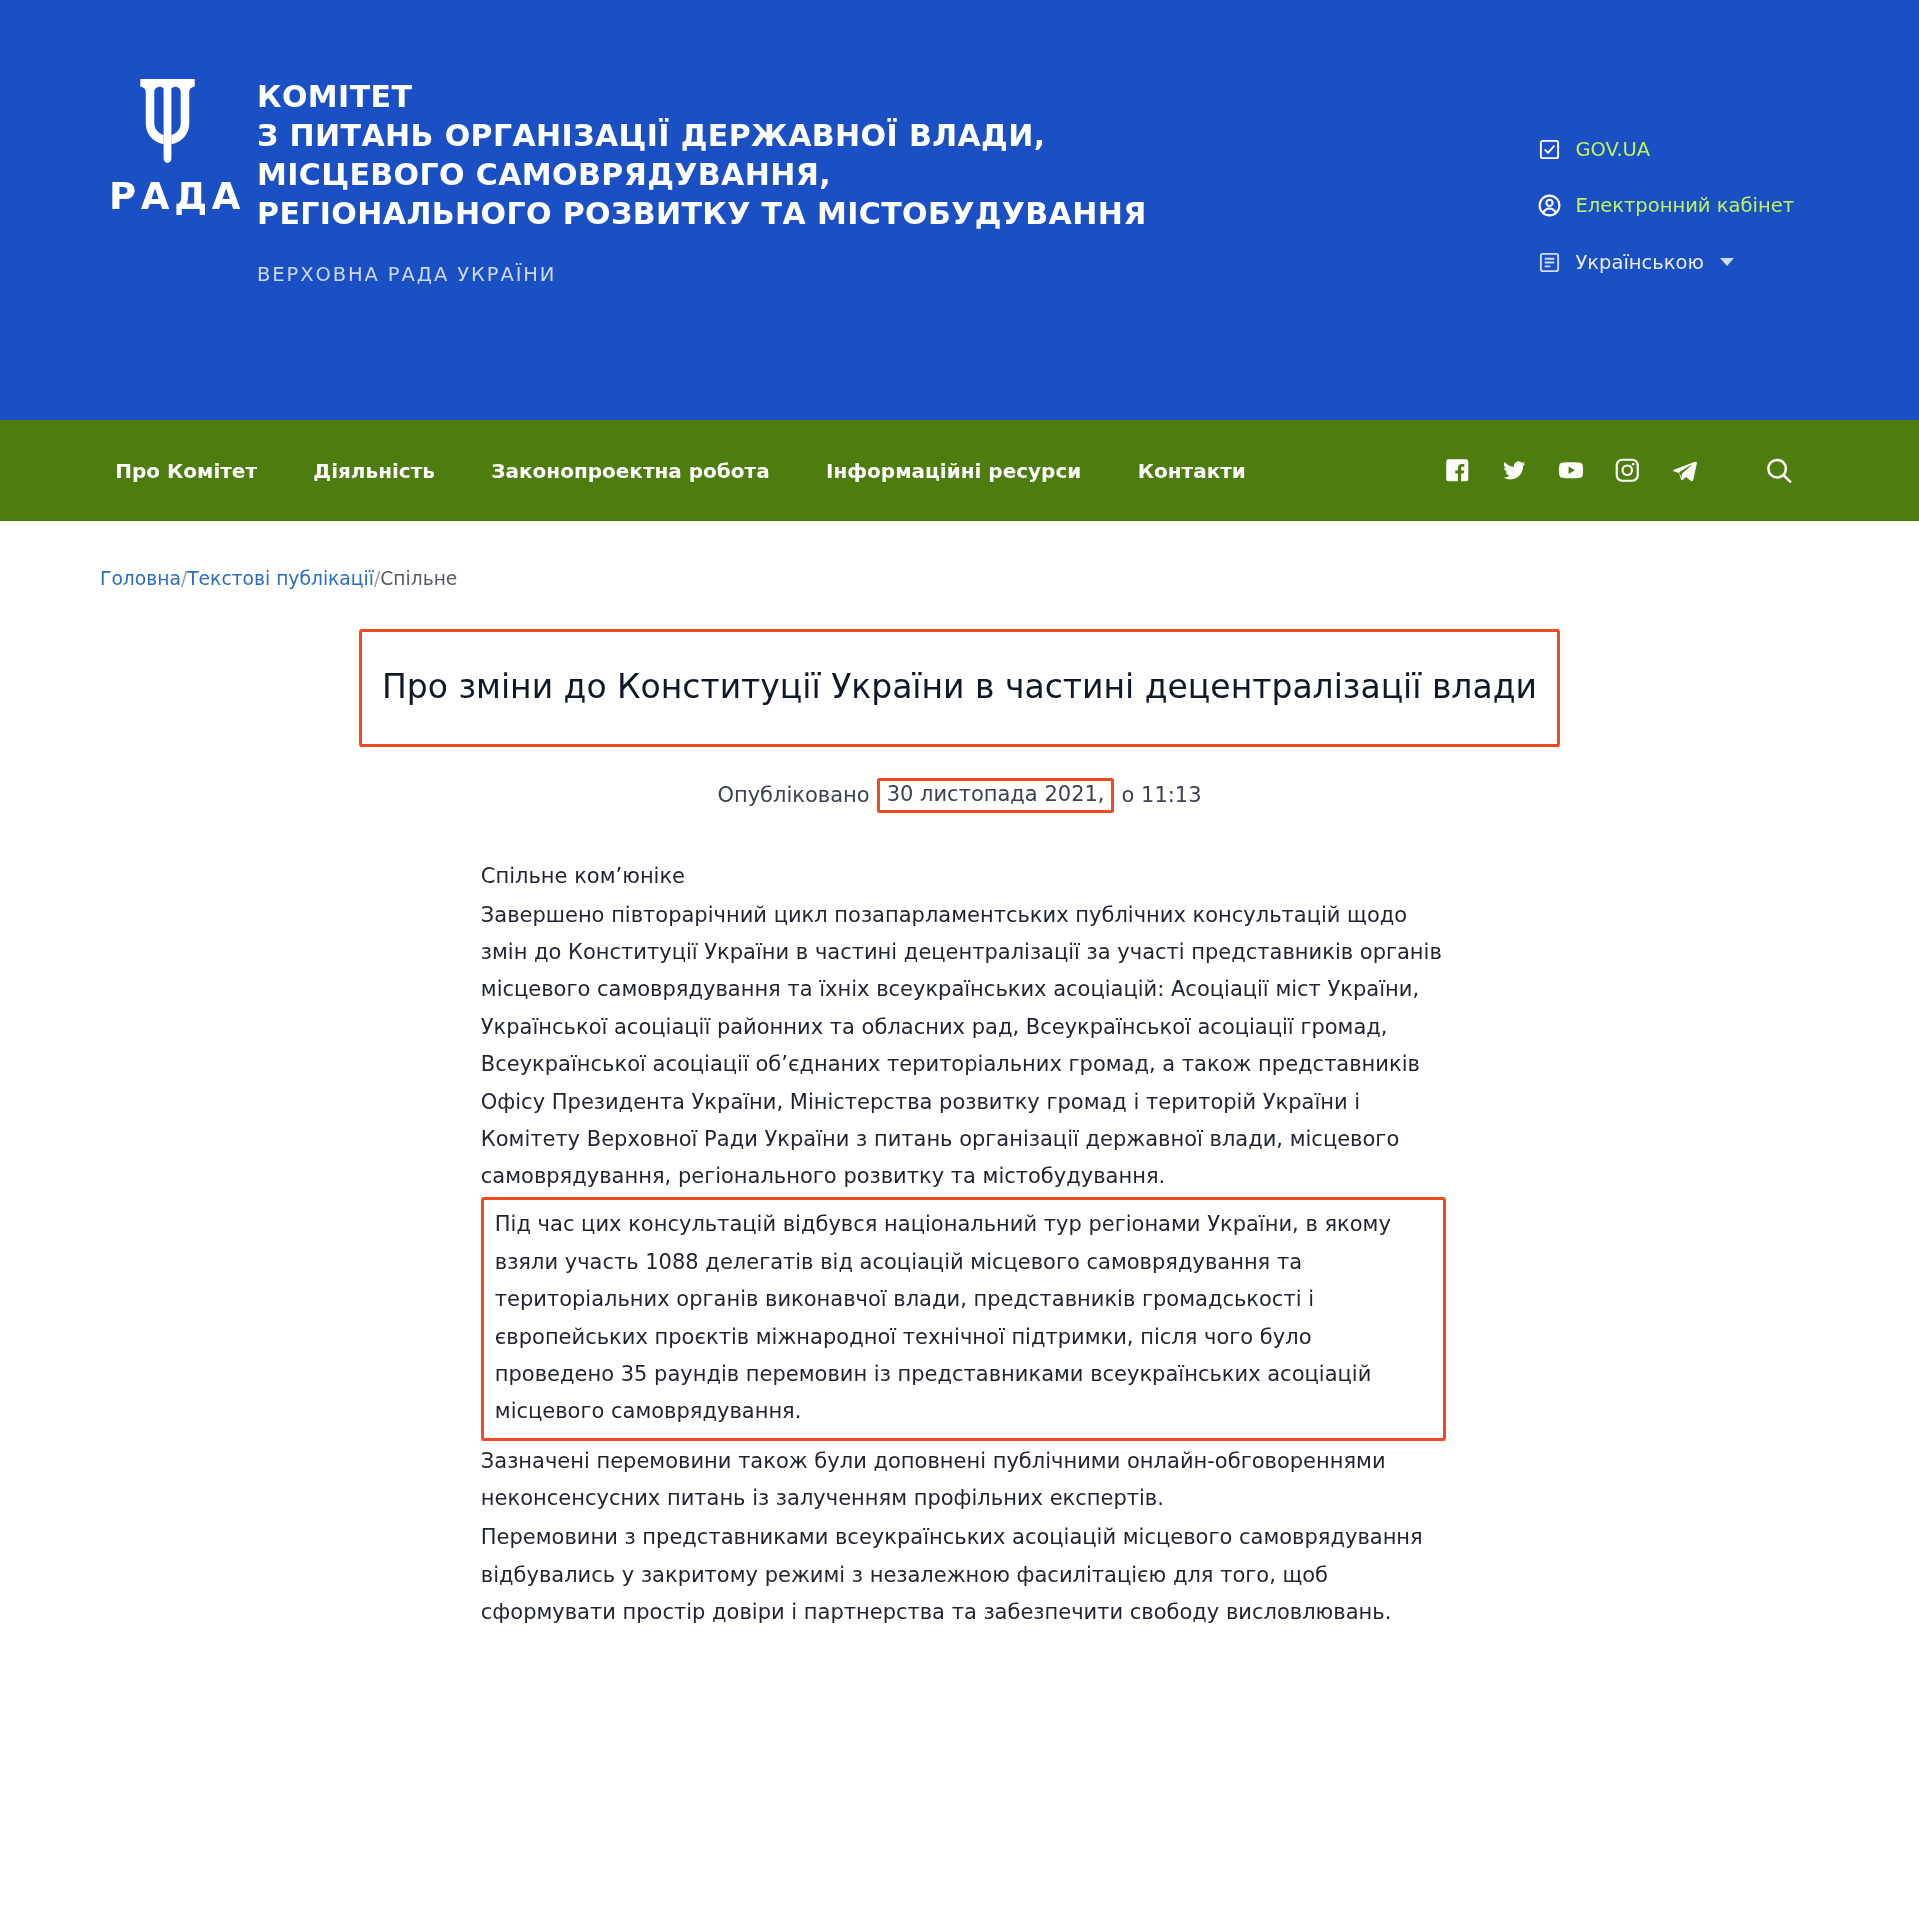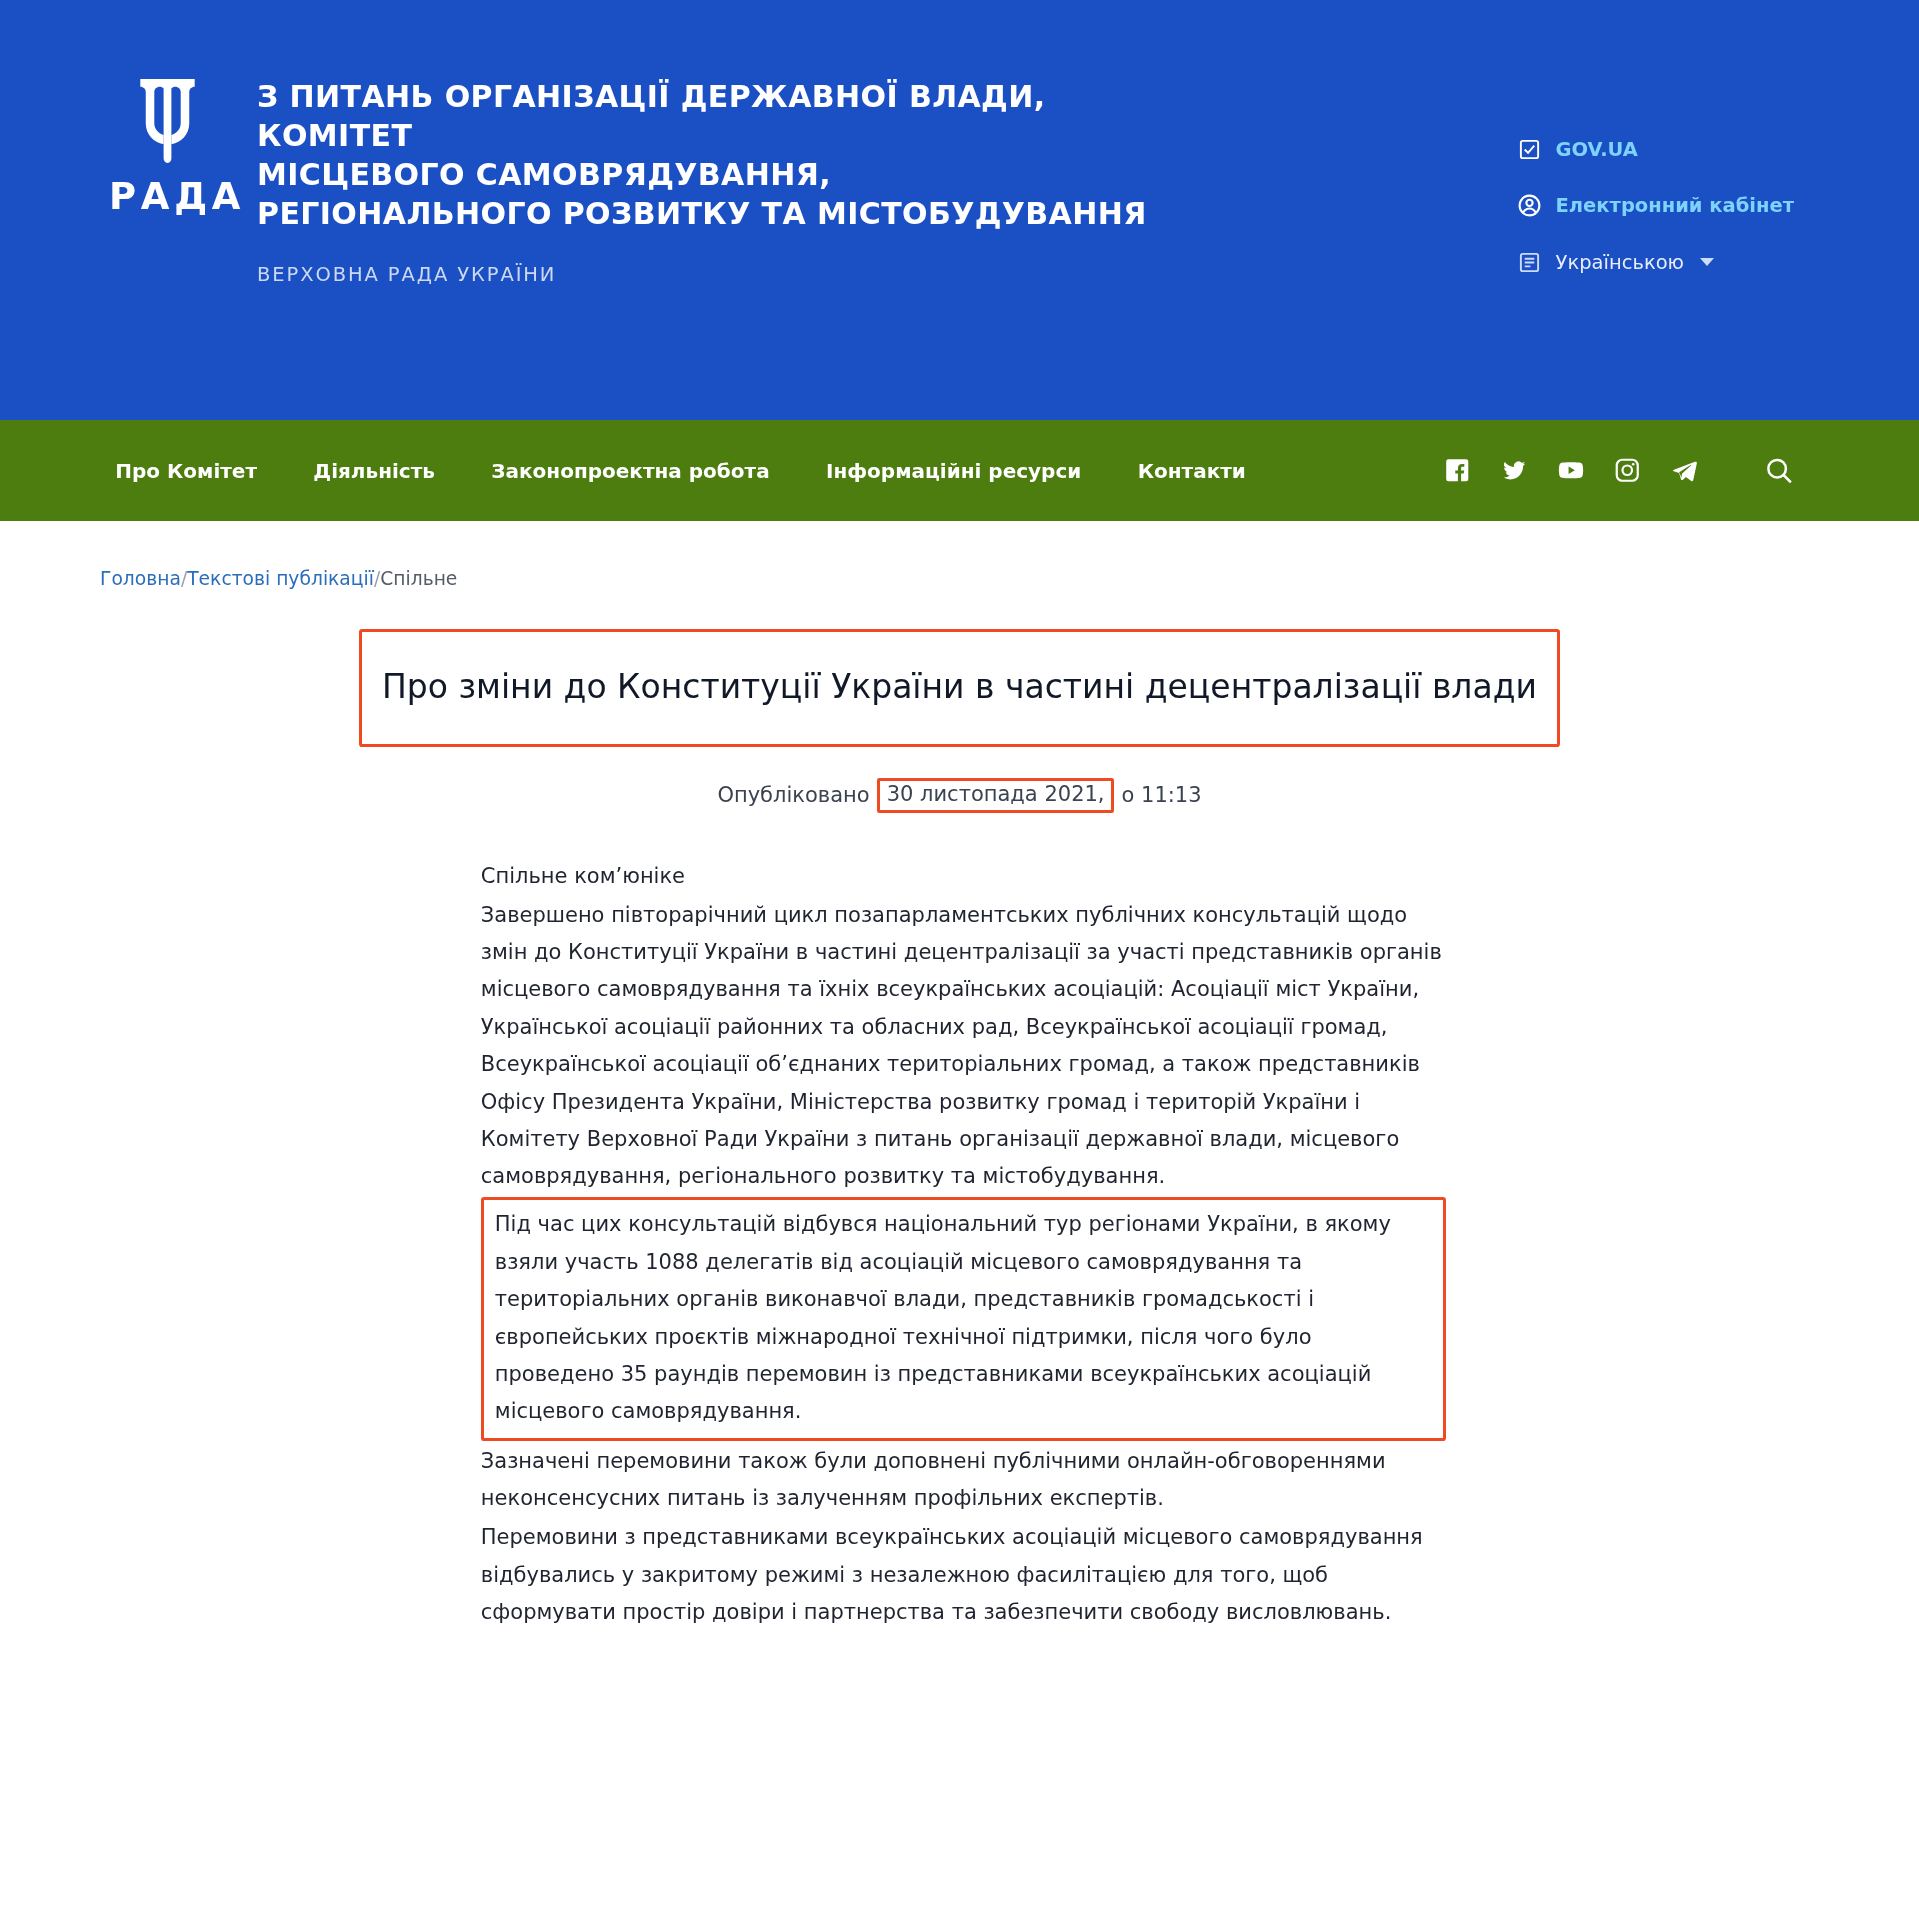--- a/index.html
+++ b/index.html
@@ -67,22 +67,22 @@
     position: absolute;
     right: 125px;
     top: 136px;
     color: #fff;
   }
   .hr-row {
     display: flex;
     align-items: center;
     margin-bottom: 30px;
     font-size: 19.5px;
-    font-weight: bold;
-    color: #7dd3fc;
+    font-weight: normal;
+    color: #bef264;
   }
   .hr-row .ic {
     width: 26.5px;
     height: 26.5px;
     margin-right: 12.5px;
     display: inline-flex;
     align-items: center;
     justify-content: center;
   }
   .hr-row.lang { font-weight: normal; color: #e7edfb; }
@@ -216,22 +216,22 @@
             <path d="M8 10 c4 0 7 3 7 7 l0 40 c0 14 10 25 23 27 l0 -12 c-7 -2 -12 -8 -12 -15 l0 -40 c0 -4 3 -7 7 -7 c4 0 7 3 7 7 l0 36 c0 4 2 7 5 8 l0 -60 c0 -4 -3 -8 -8 -8 l-22 0 c-4 0 -7 3 -7 7 l0 10 z" transform="translate(0,0)"></path>
             <path d="M78 10 c-4 0 -7 3 -7 7 l0 40 c0 14 -10 25 -23 27 l0 -12 c7 -2 12 -8 12 -15 l0 -40 c0 -4 -3 -7 -7 -7 c-4 0 -7 3 -7 7 l0 36 c0 4 -2 7 -5 8 l0 -60 c0 -4 3 -8 8 -8 l22 0 c4 0 7 3 7 7 l0 10 z"></path>
           </g>
         </svg>
       </span>
       <div class="emblem-label">РАДА</div>
     </div>
 
     <div class="titles">
       <div class="committee-title">
+        <div>КОМІТЕТ</div>
         <div>З ПИТАНЬ ОРГАНІЗАЦІЇ ДЕРЖАВНОЇ ВЛАДИ,</div>
-        <div>КОМІТЕТ</div>
         <div>МІСЦЕВОГО САМОВРЯДУВАННЯ,</div>
         <div>РЕГІОНАЛЬНОГО РОЗВИТКУ ТА МІСТОБУДУВАННЯ</div>
       </div>
       <div class="committee-sub">ВЕРХОВНА РАДА УКРАЇНИ</div>
     </div>
 
     <div class="header-right">
       <div class="hr-row">
         <span class="ic">
           <svg width="23" height="23" viewBox="0 0 24 24" fill="none" stroke="#ffffff" stroke-width="2">

